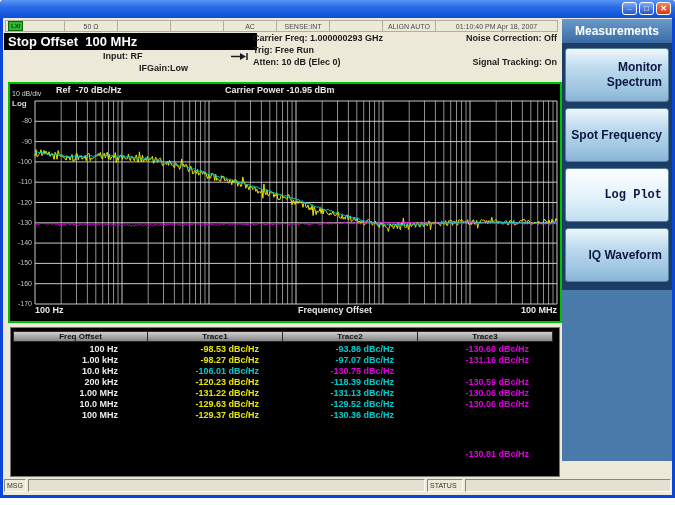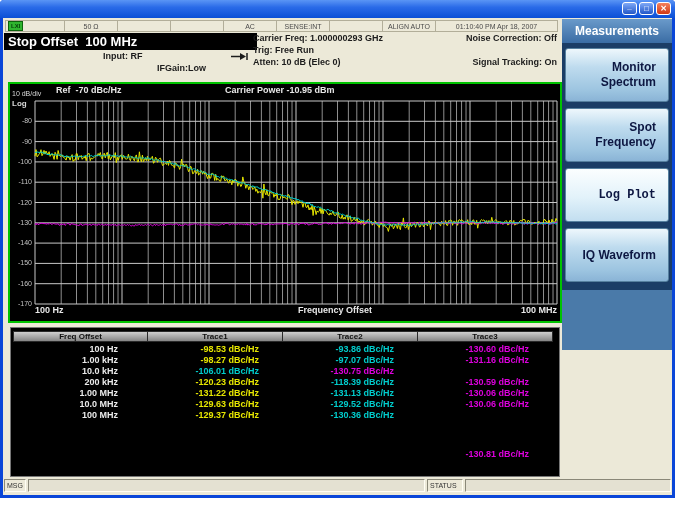--- a/index.html
+++ b/index.html
@@ -49,30 +49,30 @@
       background:linear-gradient(#cfcfcf,#858585);display:flex;align-items:center;justify-content:center;
       font:bold 8px "Liberation Sans",sans-serif;color:#0f0f0f;}
   .th:first-child{border-left:1px solid #2a2a2a;}
   .tbody{position:absolute;left:2px;top:16px;width:540px;}
   .tr{display:flex;height:11px;}
   .td{flex:0 0 135px;box-sizing:border-box;text-align:right;
       font:bold 9px/11px "Liberation Sans",sans-serif;padding-right:24px;}
   .td.freq{color:#eaeaea;padding-right:30px;}
 
   
-  .sidebar{position:absolute;left:562px;top:19px;width:110px;height:331px;background:#4a7aa9;}
+  .sidebar{position:absolute;left:562px;top:19px;width:110px;height:442px;background:#4a7aa9;}
   .sb-head{position:absolute;left:0;top:0;width:110px;height:24px;
            background:linear-gradient(#6a9aca,#3a6ca4);color:#fff;text-align:center;
            font:bold 12px/24px "Liberation Sans",sans-serif;}
   .sb-zone{position:absolute;left:0;top:24px;width:110px;height:247px;background:#1b3d66;}
   .menu-btn{position:absolute;left:3px;width:104px;height:54px;border-radius:3px;cursor:pointer;
             background:linear-gradient(180deg,#eef7fc 0%,#bedbee 35%,#9cc4e0 80%,#8ab4d6 100%);
             border:1px solid #56809f;box-sizing:border-box;
             display:flex;align-items:center;justify-content:flex-end;
-            text-align:right;padding-right:12px;color:#0d1742;
+            text-align:right;padding-right:6px;color:#0d1742;
             font:bold 12px/15px "Liberation Sans",sans-serif;}
   .menu-btn.selected{background:linear-gradient(180deg,#fbfeff 0%,#e2f2fa 55%,#c2def0 100%);}
 
   
   .footer{position:absolute;left:3px;top:478px;width:669px;height:15px;display:flex;align-items:center;
           gap:2px;padding:0 1px;box-sizing:border-box;background:#ece9d8;}
   .flabel{height:13px;box-sizing:border-box;border:1px solid;border-color:#8a8878 #fffef4 #fffef4 #8a8878;
           font:7px/11px "Liberation Sans",sans-serif;color:#333;padding:0 2px;background:#ece9d8;}
   .ffield{height:13px;box-sizing:border-box;border:1px solid;border-color:#8a8878 #fffef4 #fffef4 #8a8878;
           background:#e4e1d2;}
@@ -108,21 +108,21 @@
     <div class="cell"></div>
     <div class="cell">AC</div>
     <div class="cell">SENSE:INT</div>
     <div class="cell"></div>
     <div class="cell">ALIGN AUTO</div>
     <div class="cell last">01:10:40 PM Apr 18, 2007</div>
   </div>
 
   <div class="meas-title">Stop Offset  100 MHz</div>
   <div class="meas-txt" style="left:103px;top:51px;">Input: RF</div>
-  <div class="meas-txt" style="left:157px;top:63px;">IFGain:Low</div>
+  <div class="meas-txt" style="left:139px;top:63px;">IFGain:Low</div>
   <svg style="position:absolute;left:231px;top:52px;" width="18" height="9">
     <line x1="0" y1="4.5" x2="10" y2="4.5" stroke="#1c1c1c" stroke-width="1.5"></line>
     <polygon points="9,1 9,8 15,4.5" fill="#1c1c1c"></polygon>
     <line x1="16" y1="1" x2="16" y2="8" stroke="#1c1c1c" stroke-width="1.5"></line>
   </svg>
   <div class="meas-txt" style="left:253px;top:33px;">Carrier Freq: 1.000000293 GHz</div>
   <div class="meas-txt" style="left:253px;top:45px;">Trig: Free Run</div>
   <div class="meas-txt" style="left:253px;top:57px;">Atten: 10 dB (Elec 0)</div>
   <div class="meas-txt right-txt" style="left:400px;top:33px;width:157px;">Noise Correction: Off</div>
   <div class="meas-txt right-txt" style="left:400px;top:57px;width:157px;">Signal Tracking: On</div>

